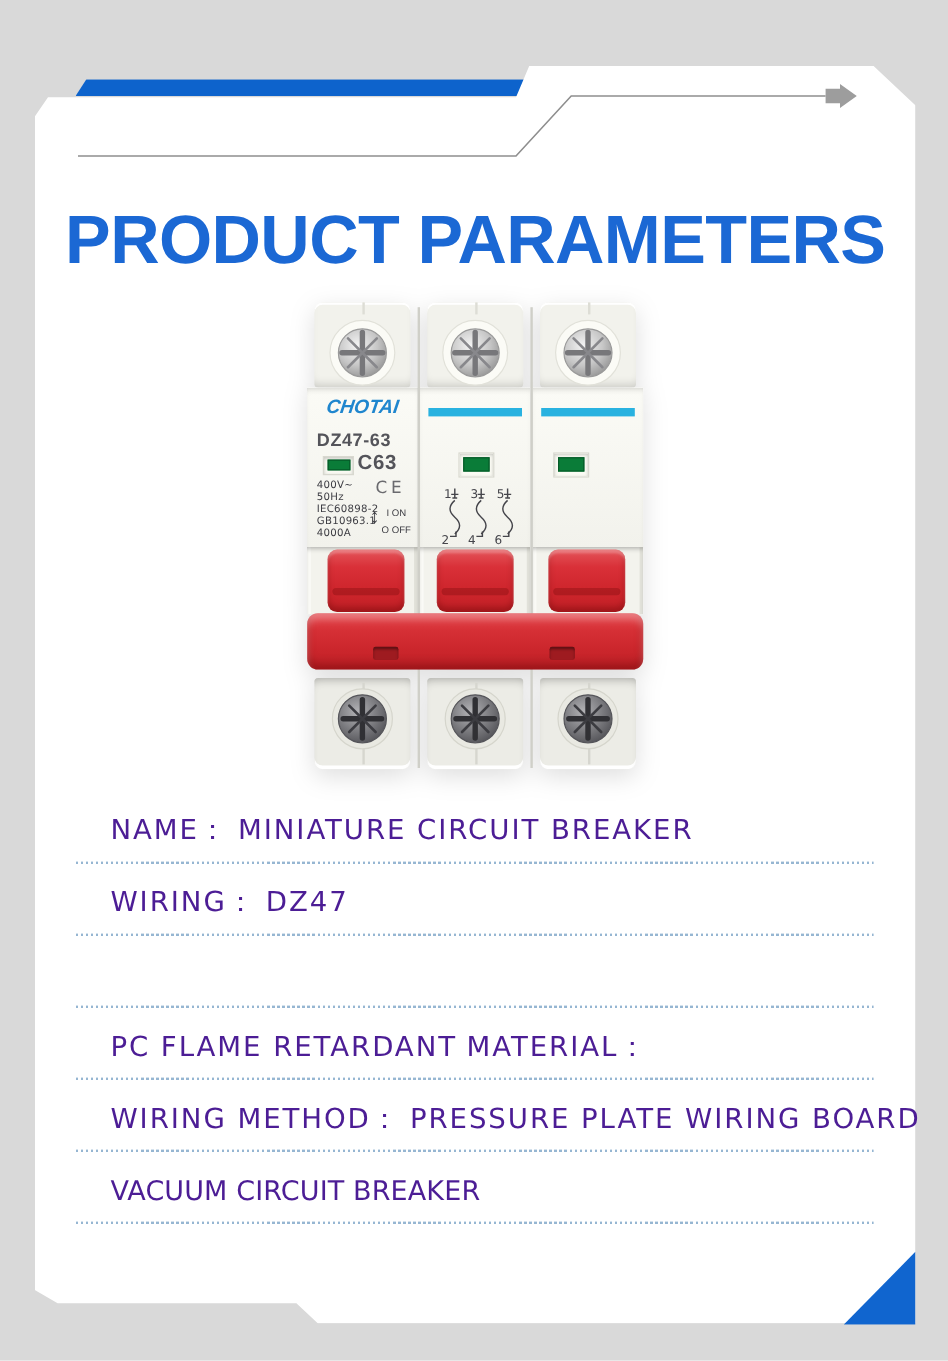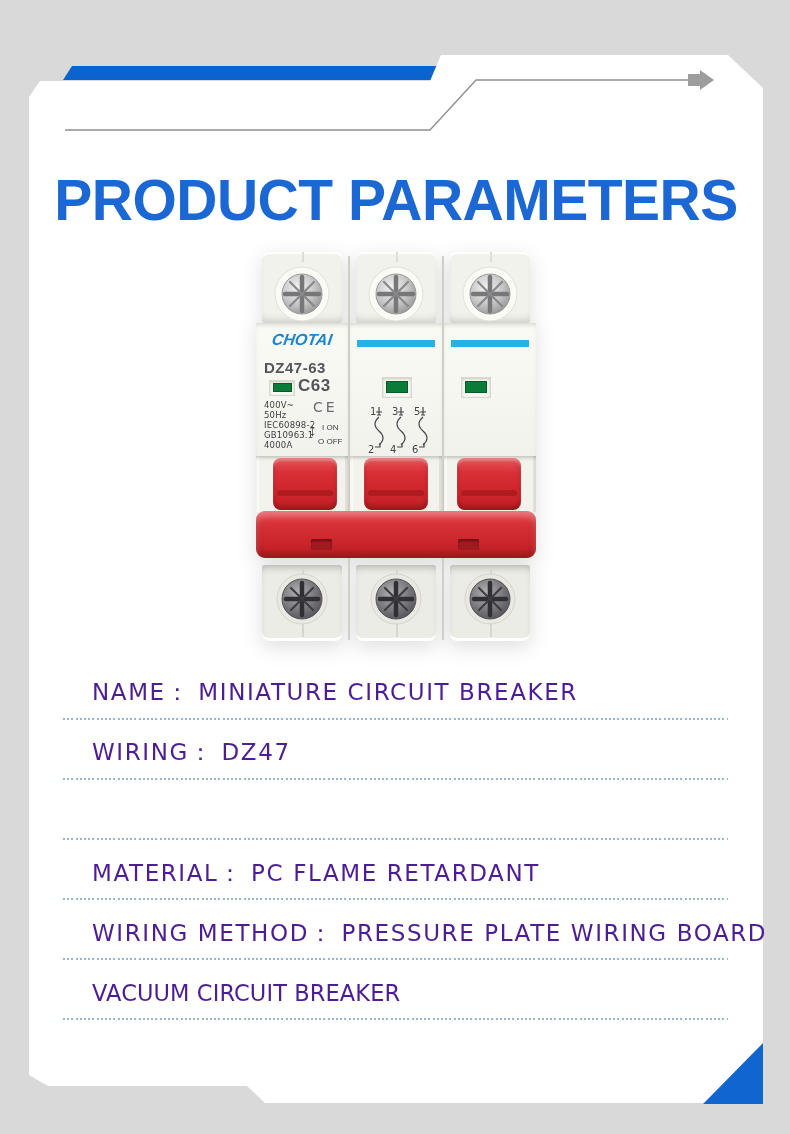--- a/index.html
+++ b/index.html
@@ -299,22 +299,22 @@
 
   <div class="param-row" style="top:737px;">
     <span>WIRING：</span>
     <span>DZ47</span>
   </div>
   <div class="param-sep" style="top:778px;"></div>
 
   <div class="param-sep" style="top:838px;"></div>
 
   <div class="param-row" style="top:858px;">
+    <span>PC FLAME RETARDANT</span>
     <span>MATERIAL：</span>
-    <span>PC FLAME RETARDANT</span>
   </div>
   <div class="param-sep" style="top:898px;"></div>
 
   <div class="param-row" style="top:918px;text-align:center;">
     <span>WIRING METHOD：</span>
     <span>PRESSURE PLATE WIRING BOARD</span>
   </div>
   <div class="param-sep" style="top:958px;"></div>
 
   <div class="param-row tight" style="top:978px;">

